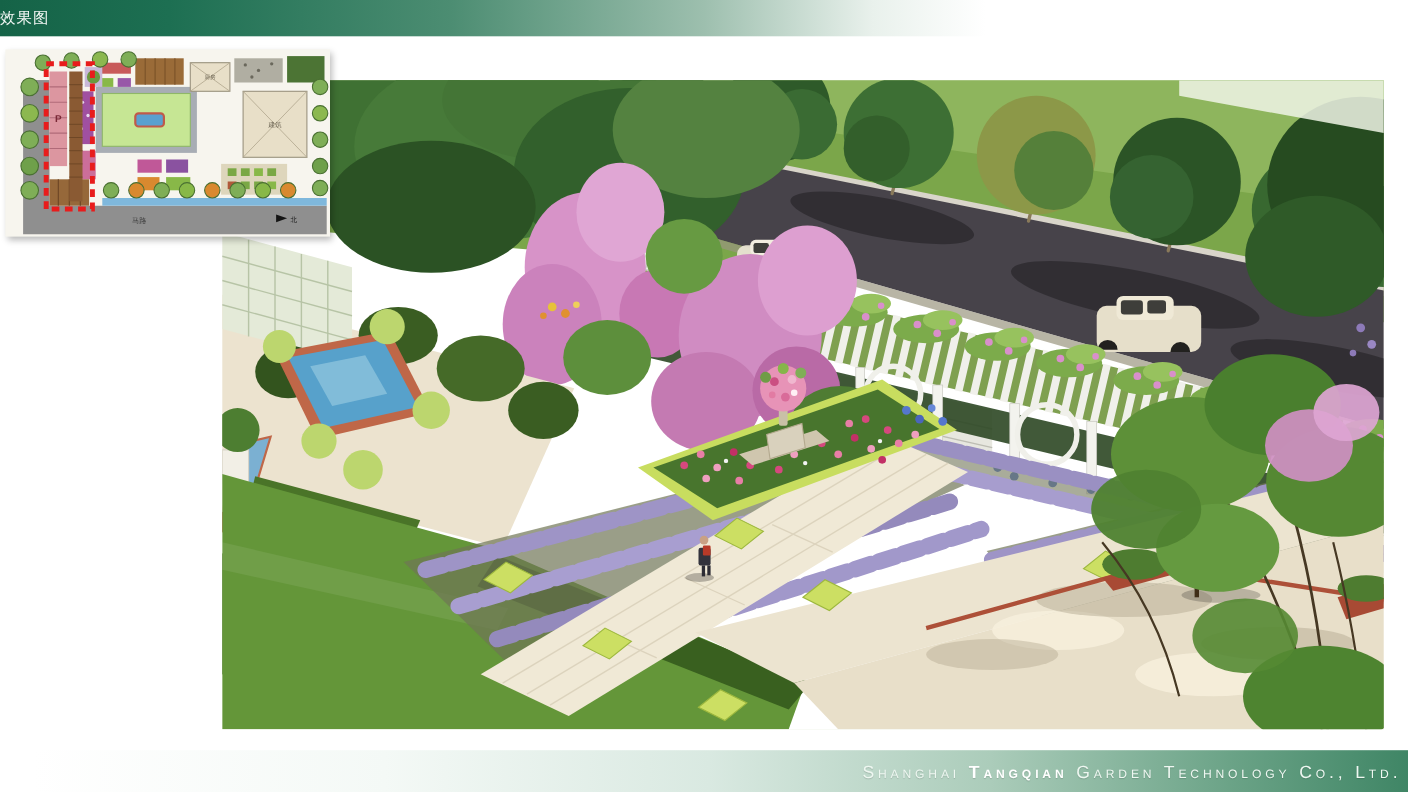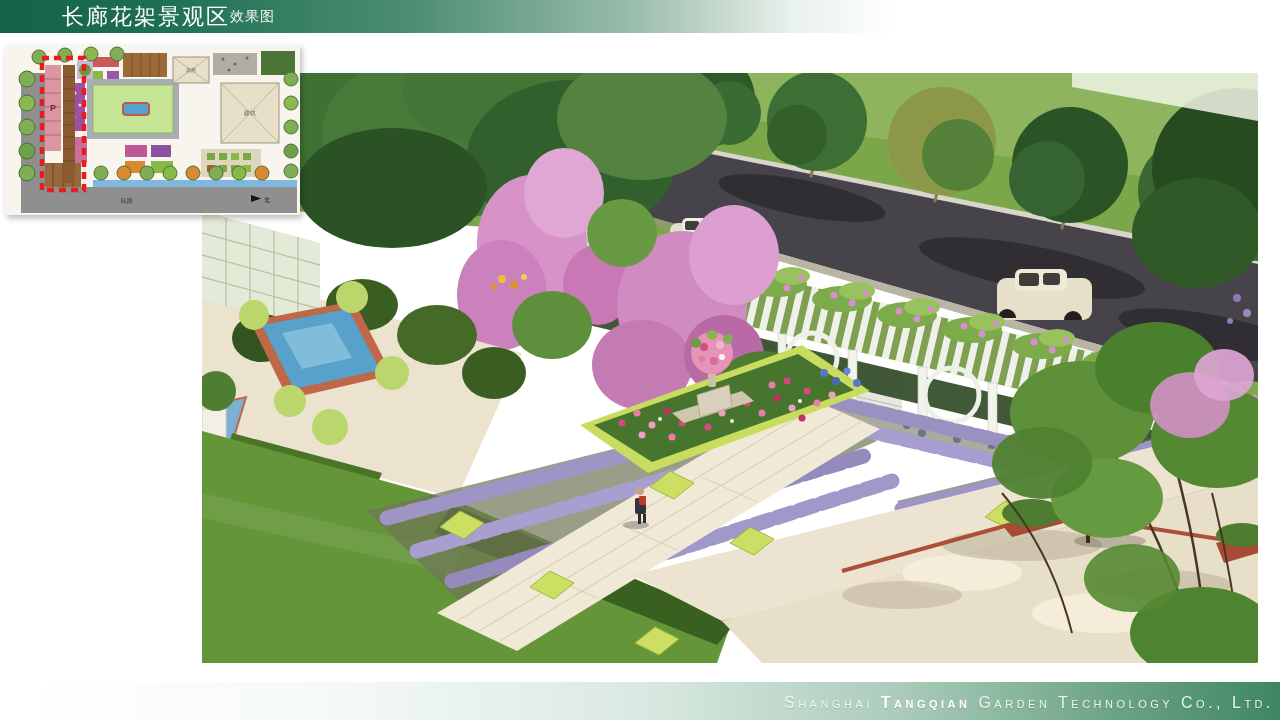--- a/index.html
+++ b/index.html
@@ -44,21 +44,20 @@
     font-variant:small-caps;letter-spacing:3.5px;white-space:nowrap;
     text-shadow:0 1px 1px rgba(0,0,0,.15);
   }
   .company-name .bold{font-weight:bold;color:#ffffff;}
   svg text{font-family:"Liberation Sans","DejaVu Sans",sans-serif;}
 </style>
 </head>
 <body>
 
 <div class="slide-header">
-  <div class="slide-title">长廊花架景观区</div>
   <div class="slide-subtitle">效果图</div>
 </div>
 
 <div class="render-wrap">
 <svg width="1056" height="590" viewBox="0 0 1056 590">
 
   <g>
     <rect x="0" y="0" width="1056" height="590" fill="#ffffff"></rect>
     <polygon points="0,0 1056,0 1056,220 0,130" fill="#7ba64a"></polygon>
     <polygon points="500,0 1056,0 1056,120 500,40" fill="#93b961" opacity="0.8"></polygon>

